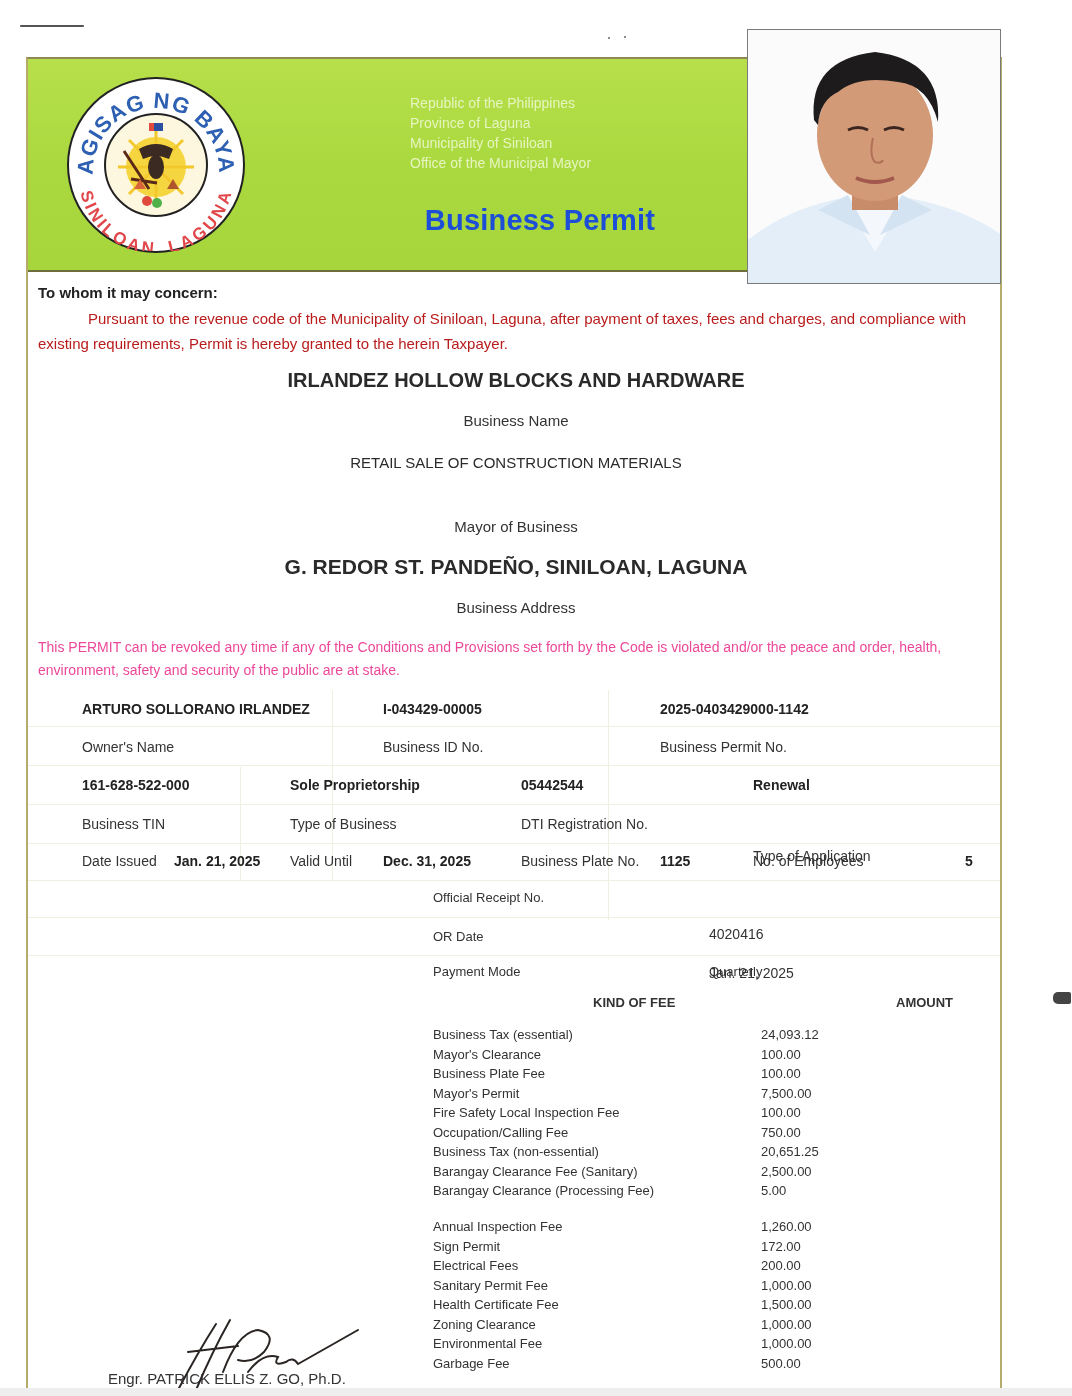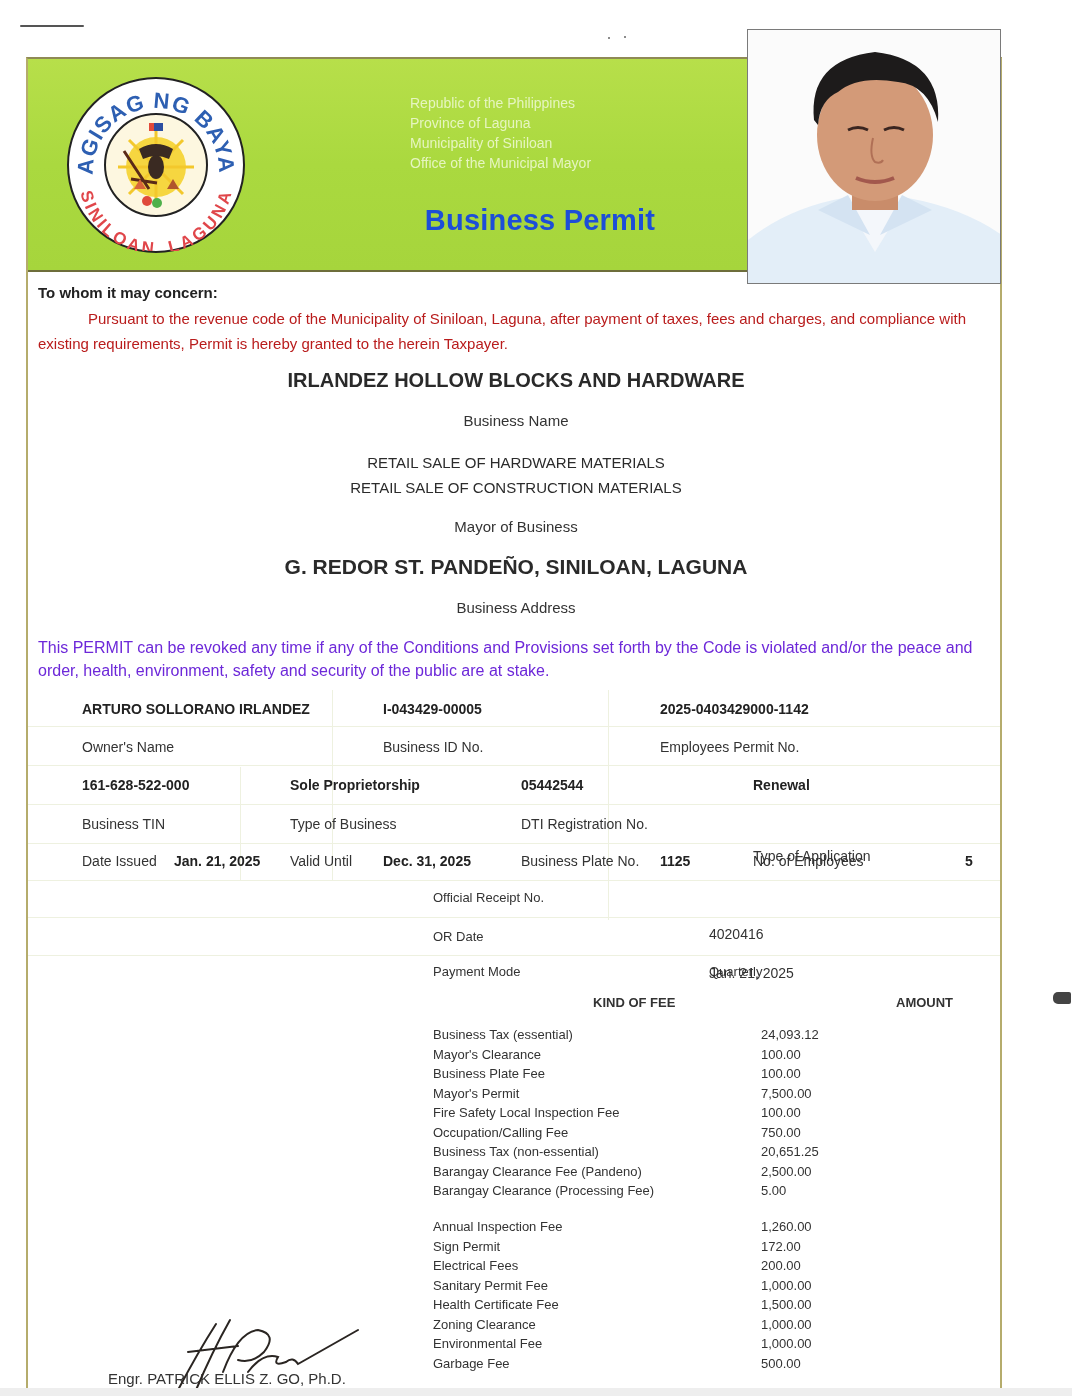--- a/index.html
+++ b/index.html
@@ -43,21 +43,21 @@
   .intro {
     position:absolute; left:38px; top:306px; width:930px; font-size:15px; line-height:25px; color:#b91c1c;
     text-indent:50px;
   }
   .center { position:absolute; left:30px; width:972px; text-align:center; }
   .biz-name { top:369px; font-size:20px; font-weight:bold; color:#2a2a2a; }
   .cap { font-size:15px; color:#333; }
   .lob { font-size:15px; color:#2b2b2b; line-height:25px; }
   .address { top:555px; font-size:21px; font-weight:bold; color:#2a2a2a; }
   .revoke {
-    position:absolute; left:38px; top:636px; width:940px; font-size:16px; line-height:23px; color:#6d28d9;
+    position:absolute; left:38px; top:636px; width:940px; font-size:14px; line-height:23px; color:#ec4899;
   }
   .fld { position:absolute; font-size:14px; white-space:nowrap;margin-left:43px; }
   .val { font-weight:bold; color:#222; }
   .lbl { color:#333; }
   .rule { position:absolute; left:28px; width:972px; height:1px; background:#eef1e0; }
   .vrule { position:absolute; width:1px; background:#eef1e0; }
   .or { position:absolute; font-size:13px; color:#333; white-space:nowrap; }
   .or-val { position:absolute; font-size:14px; color:#333; white-space:nowrap;margin-top:36px; }
   .fee-head { position:absolute; font-size:13px; font-weight:bold; color:#333;padding-left:48px; }
   .fee-row { position:absolute; left:433px; width:400px; height:19px; font-size:13px; color:#333; }
@@ -133,21 +133,20 @@
     <path d="M125 108 q-4 18 2 24 q6 2 8 -2" stroke="#b07056" stroke-width="2" fill="none"></path>
   </svg>
 </div>
 
 <div class="concern">To whom it may concern:</div>
 <div class="intro">Pursuant to the revenue code of the Municipality of Siniloan, Laguna, after payment of taxes, fees and charges, and compliance with existing requirements, Permit is hereby granted to the herein Taxpayer.</div>
 
 <div class="center biz-name">IRLANDEZ HOLLOW BLOCKS AND HARDWARE</div>
 <div class="center cap" style="top:412px">Business Name</div>
 <div class="center lob" style="top:450px">
-  <div>RETAIL SALE OF HARDWARE MATERIALS</div>
   <div>RETAIL SALE OF CONSTRUCTION MATERIALS</div>
 </div>
 <div class="center cap" style="top:518px">Mayor of Business</div>
 <div class="center address">G. REDOR ST. PANDEÑO, SINILOAN, LAGUNA</div>
 <div class="center cap" style="top:599px">Business Address</div>
 
 <div class="revoke">This PERMIT can be revoked any time if any of the Conditions and Provisions set forth by the Code is violated and/or the peace and order, health, environment, safety and security of the public are at stake.</div>
 
 <div class="rule" style="top:726px"></div>
 <div class="rule" style="top:765px"></div>
@@ -158,21 +157,21 @@
 <div class="rule" style="top:955px"></div>
 <div class="vrule" style="left:332px;top:690px;height:190px"></div>
 <div class="vrule" style="left:608px;top:690px;height:230px"></div>
 <div class="vrule" style="left:240px;top:767px;height:113px"></div>
 
 <div class="fld val" style="left:39px;top:701px">ARTURO SOLLORANO IRLANDEZ</div>
 <div class="fld val" style="left:340px;top:701px">I-043429-00005</div>
 <div class="fld val" style="left:617px;top:701px">2025-0403429000-1142</div>
 <div class="fld lbl" style="left:39px;top:739px">Owner's Name</div>
 <div class="fld lbl" style="left:340px;top:739px">Business ID No.</div>
-<div class="fld lbl" style="left:617px;top:739px">Employees Permit No.</div>
+<div class="fld lbl" style="left:617px;top:739px">Business Permit No.</div>
 
 <div class="fld val" style="left:39px;top:777px">161-628-522-000</div>
 <div class="fld val" style="left:247px;top:777px">Sole Proprietorship</div>
 <div class="fld val" style="left:478px;top:777px">05442544</div>
 <div class="fld val" style="left:710px;top:777px">Renewal</div>
 <div class="fld lbl" style="left:39px;top:816px">Business TIN</div>
 <div class="fld lbl" style="left:247px;top:816px">Type of Business</div>
 <div class="fld lbl" style="left:478px;top:816px">DTI Registration No.</div>
 <div class="fld lbl" style="left:710px;top:848px">Type of Application</div>
 
@@ -217,21 +216,21 @@
   </div>
 <div class="fee-row" style="top:1125px">
     <span class="name">Occupation/Calling Fee</span>
     <span class="amt">750.00</span>
   </div>
 <div class="fee-row" style="top:1144px">
     <span class="name">Business Tax (non-essential)</span>
     <span class="amt">20,651.25</span>
   </div>
 <div class="fee-row" style="top:1164px">
-    <span class="name">Barangay Clearance Fee (Pandeno)</span>
+    <span class="name">Barangay Clearance Fee (Sanitary)</span>
     <span class="amt">2,500.00</span>
   </div>
 <div class="fee-row" style="top:1183px">
     <span class="name">Barangay Clearance (Processing Fee)</span>
     <span class="amt">5.00</span>
   </div>
 
 <div class="fee-row" style="top:1219px">
     <span class="name">Annual Inspection Fee</span>
     <span class="amt">1,260.00</span>

